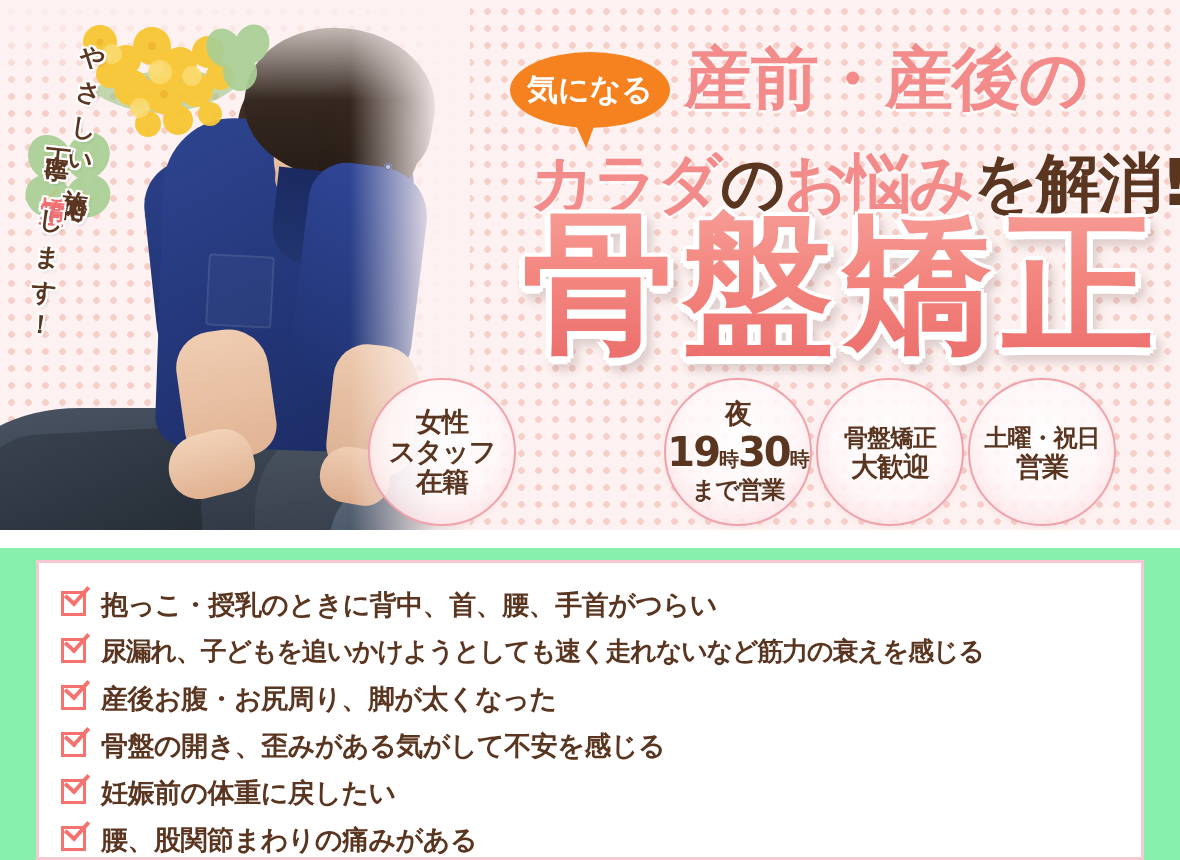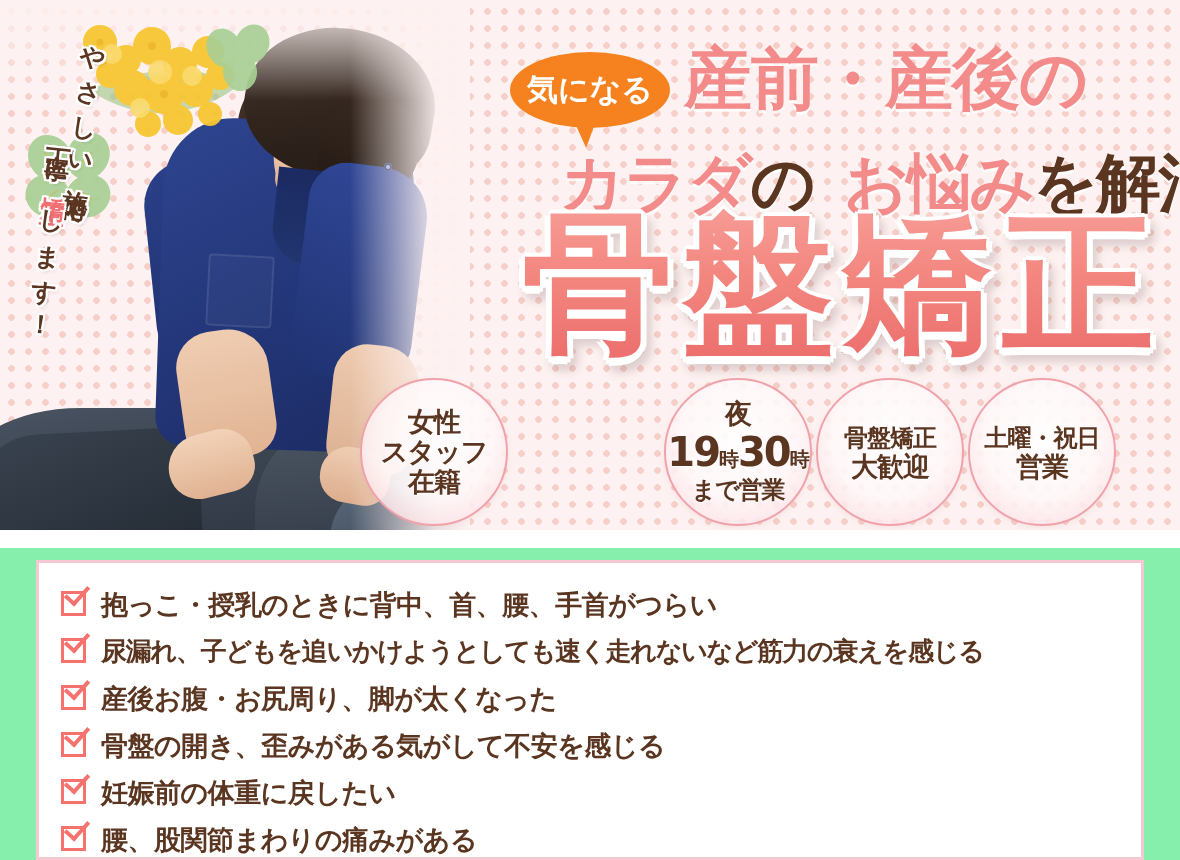--- a/index.html
+++ b/index.html
@@ -296,21 +296,21 @@
   }
   .line2 {
     position: absolute;
     left: 30px; top: 110px;
     font-size: 64px;
     font-weight: bold;
     letter-spacing: -2px;
     white-space: nowrap;
     text-shadow: 0 3px 0 rgba(255,255,255,.75);
   }
-  .line2 .pink { color: #f38b8b; margin-left: 30px; }
+  .line2 .pink { color: #f38b8b; }
   .line2 .brown { color: #5a3520; }
 
   .bigtitle {
     position: absolute;
     left: 22px; top: 178px;
     font-size: 152px;
     font-weight: bold;
     letter-spacing: 8px;
     white-space: nowrap;
     background: linear-gradient(180deg,#f79b95 0%, #f3867f 45%, #ec6f6d 100%);
@@ -347,21 +347,21 @@
     color: #5a3520;
     font-weight: bold;
     font-size: 27px;
     line-height: 1.12;
     letter-spacing: -1px;
     text-shadow: 0 1px 0 rgba(255,255,255,.8);
   }
   .badge-txt .sm { font-size: 20px; }
   .badge-txt .lg { font-size: 40px; letter-spacing: -2px; }
   .badge-txt .md { font-size: 24px; }
-  .b1 { left: 0; }
+  .b1 { left: 8px; }
   .b2 { left: 152px; }
   .b3 { left: 304px; }
   .b4 { left: 456px; }
   .b5 { left: 608px; }
 
   
   .checkpanel {
     position: absolute;
     left: 0; top: 548px;
     width: 1180px; height: 330px;

